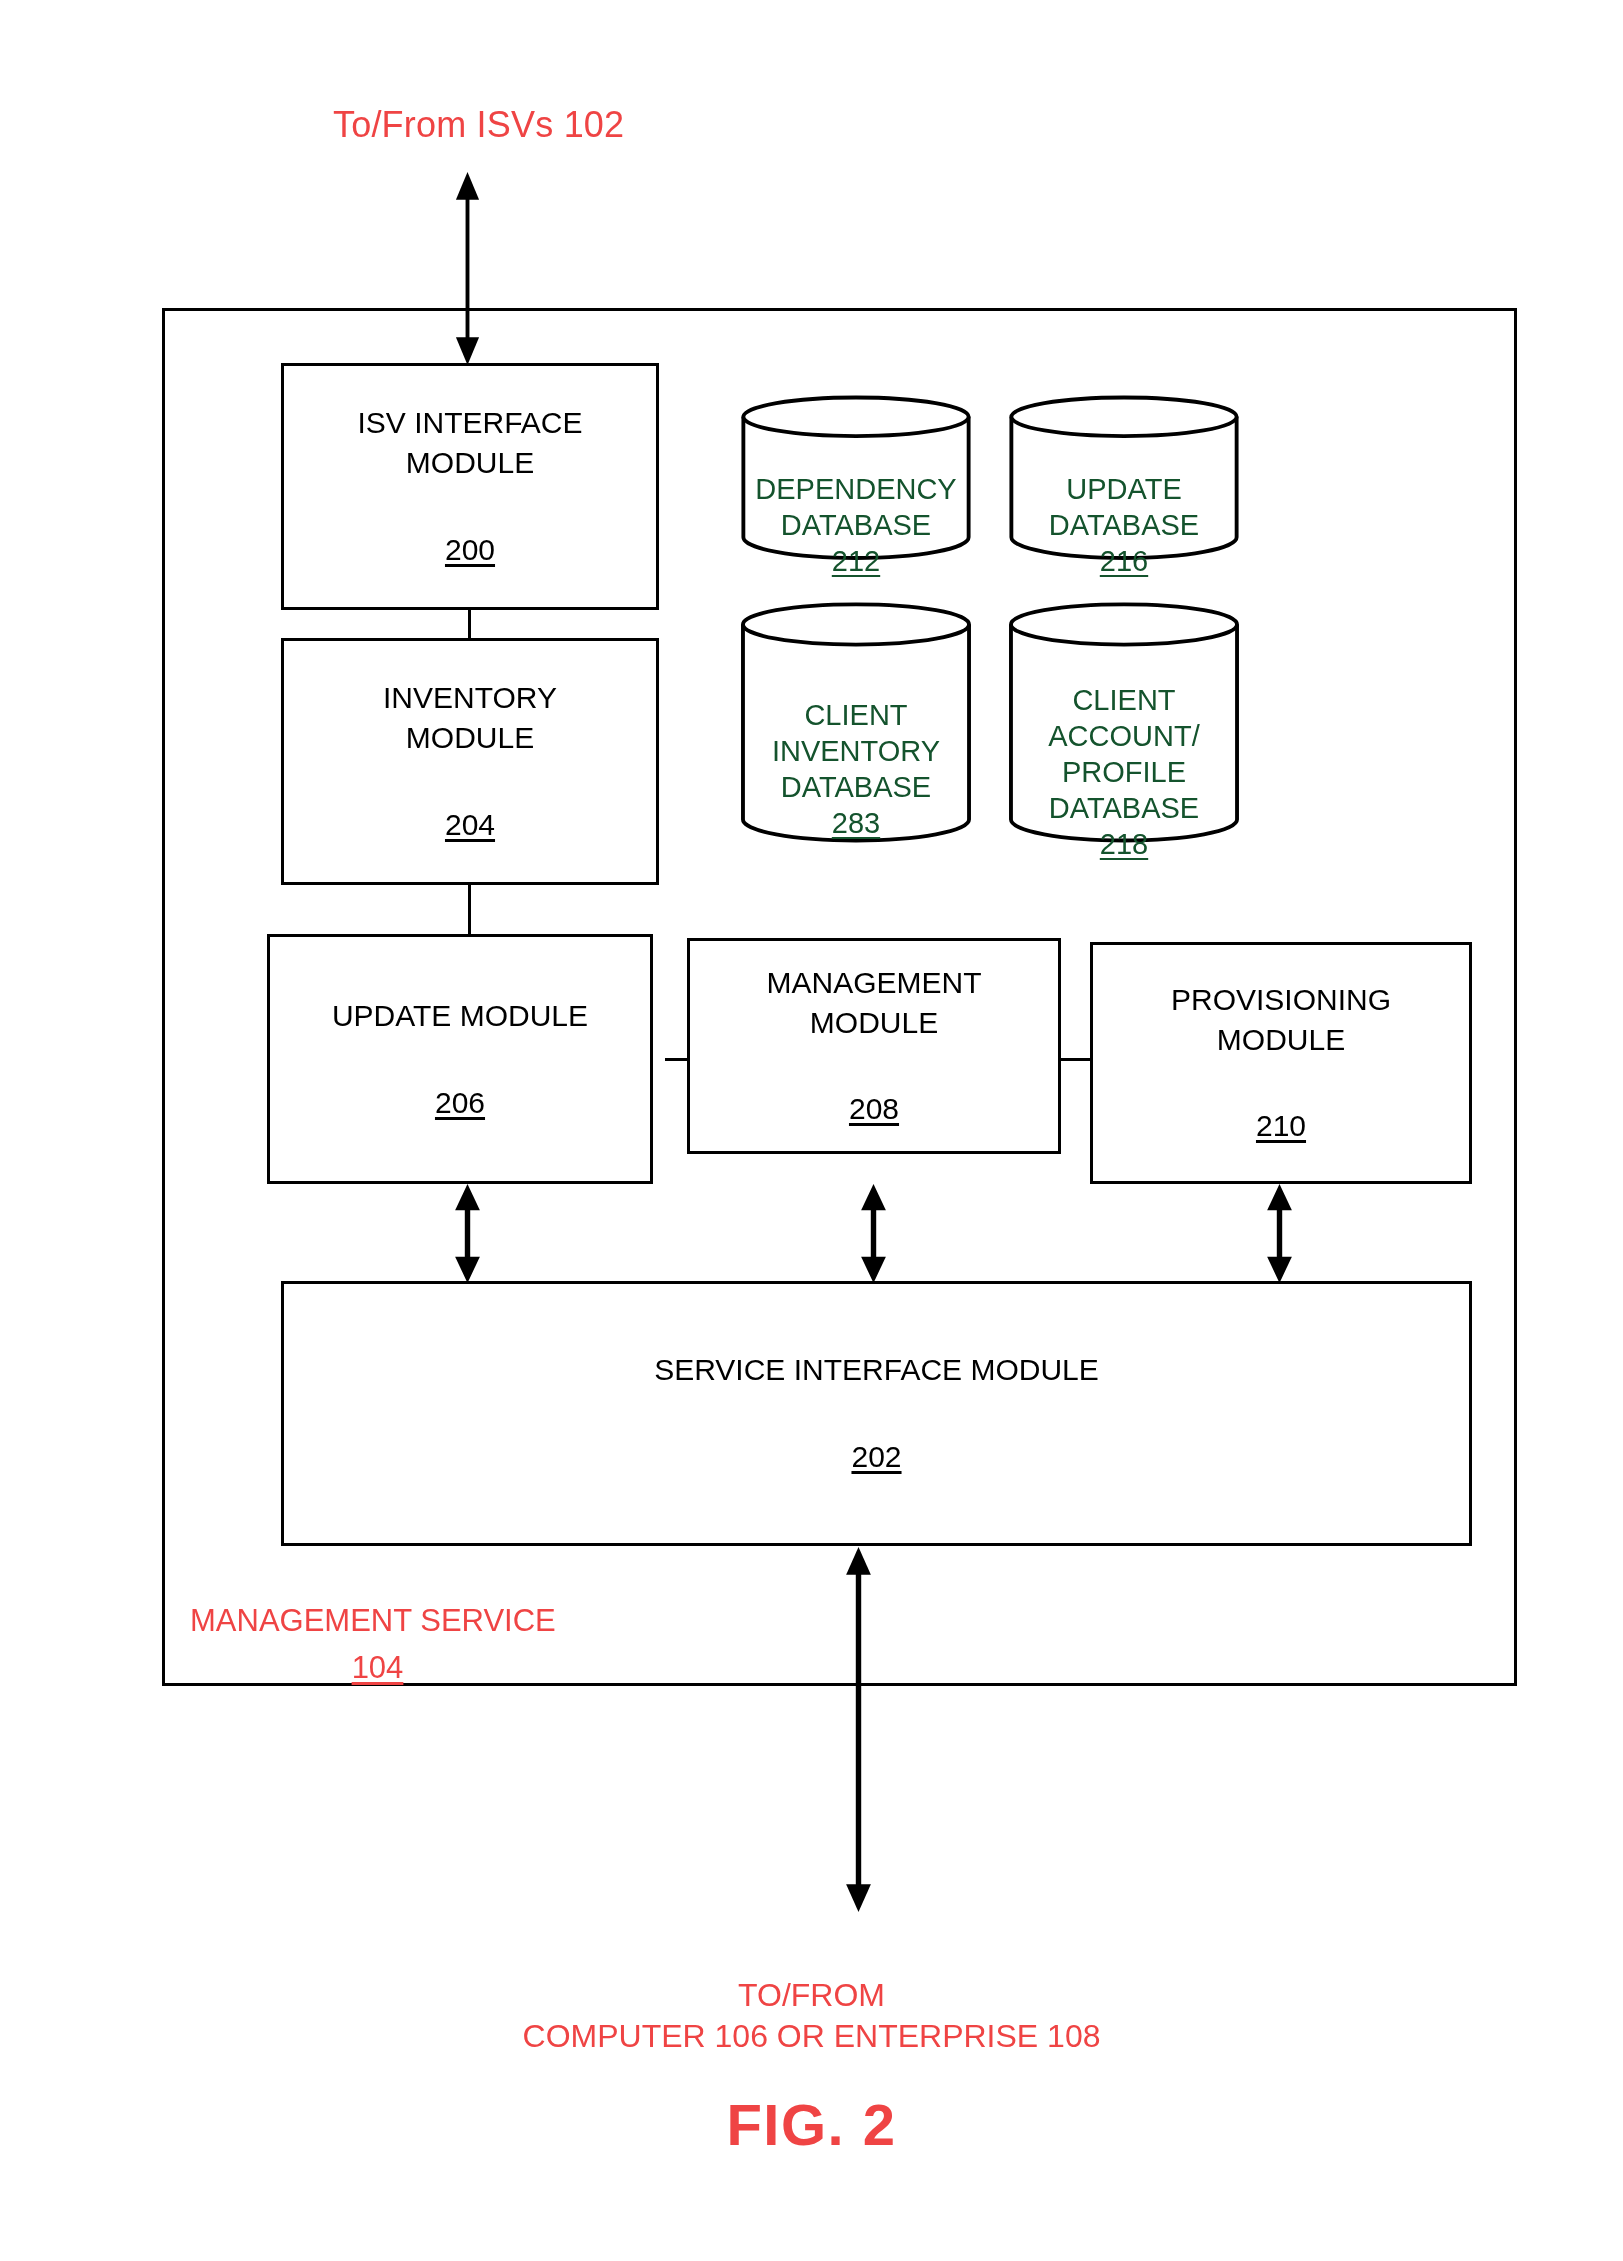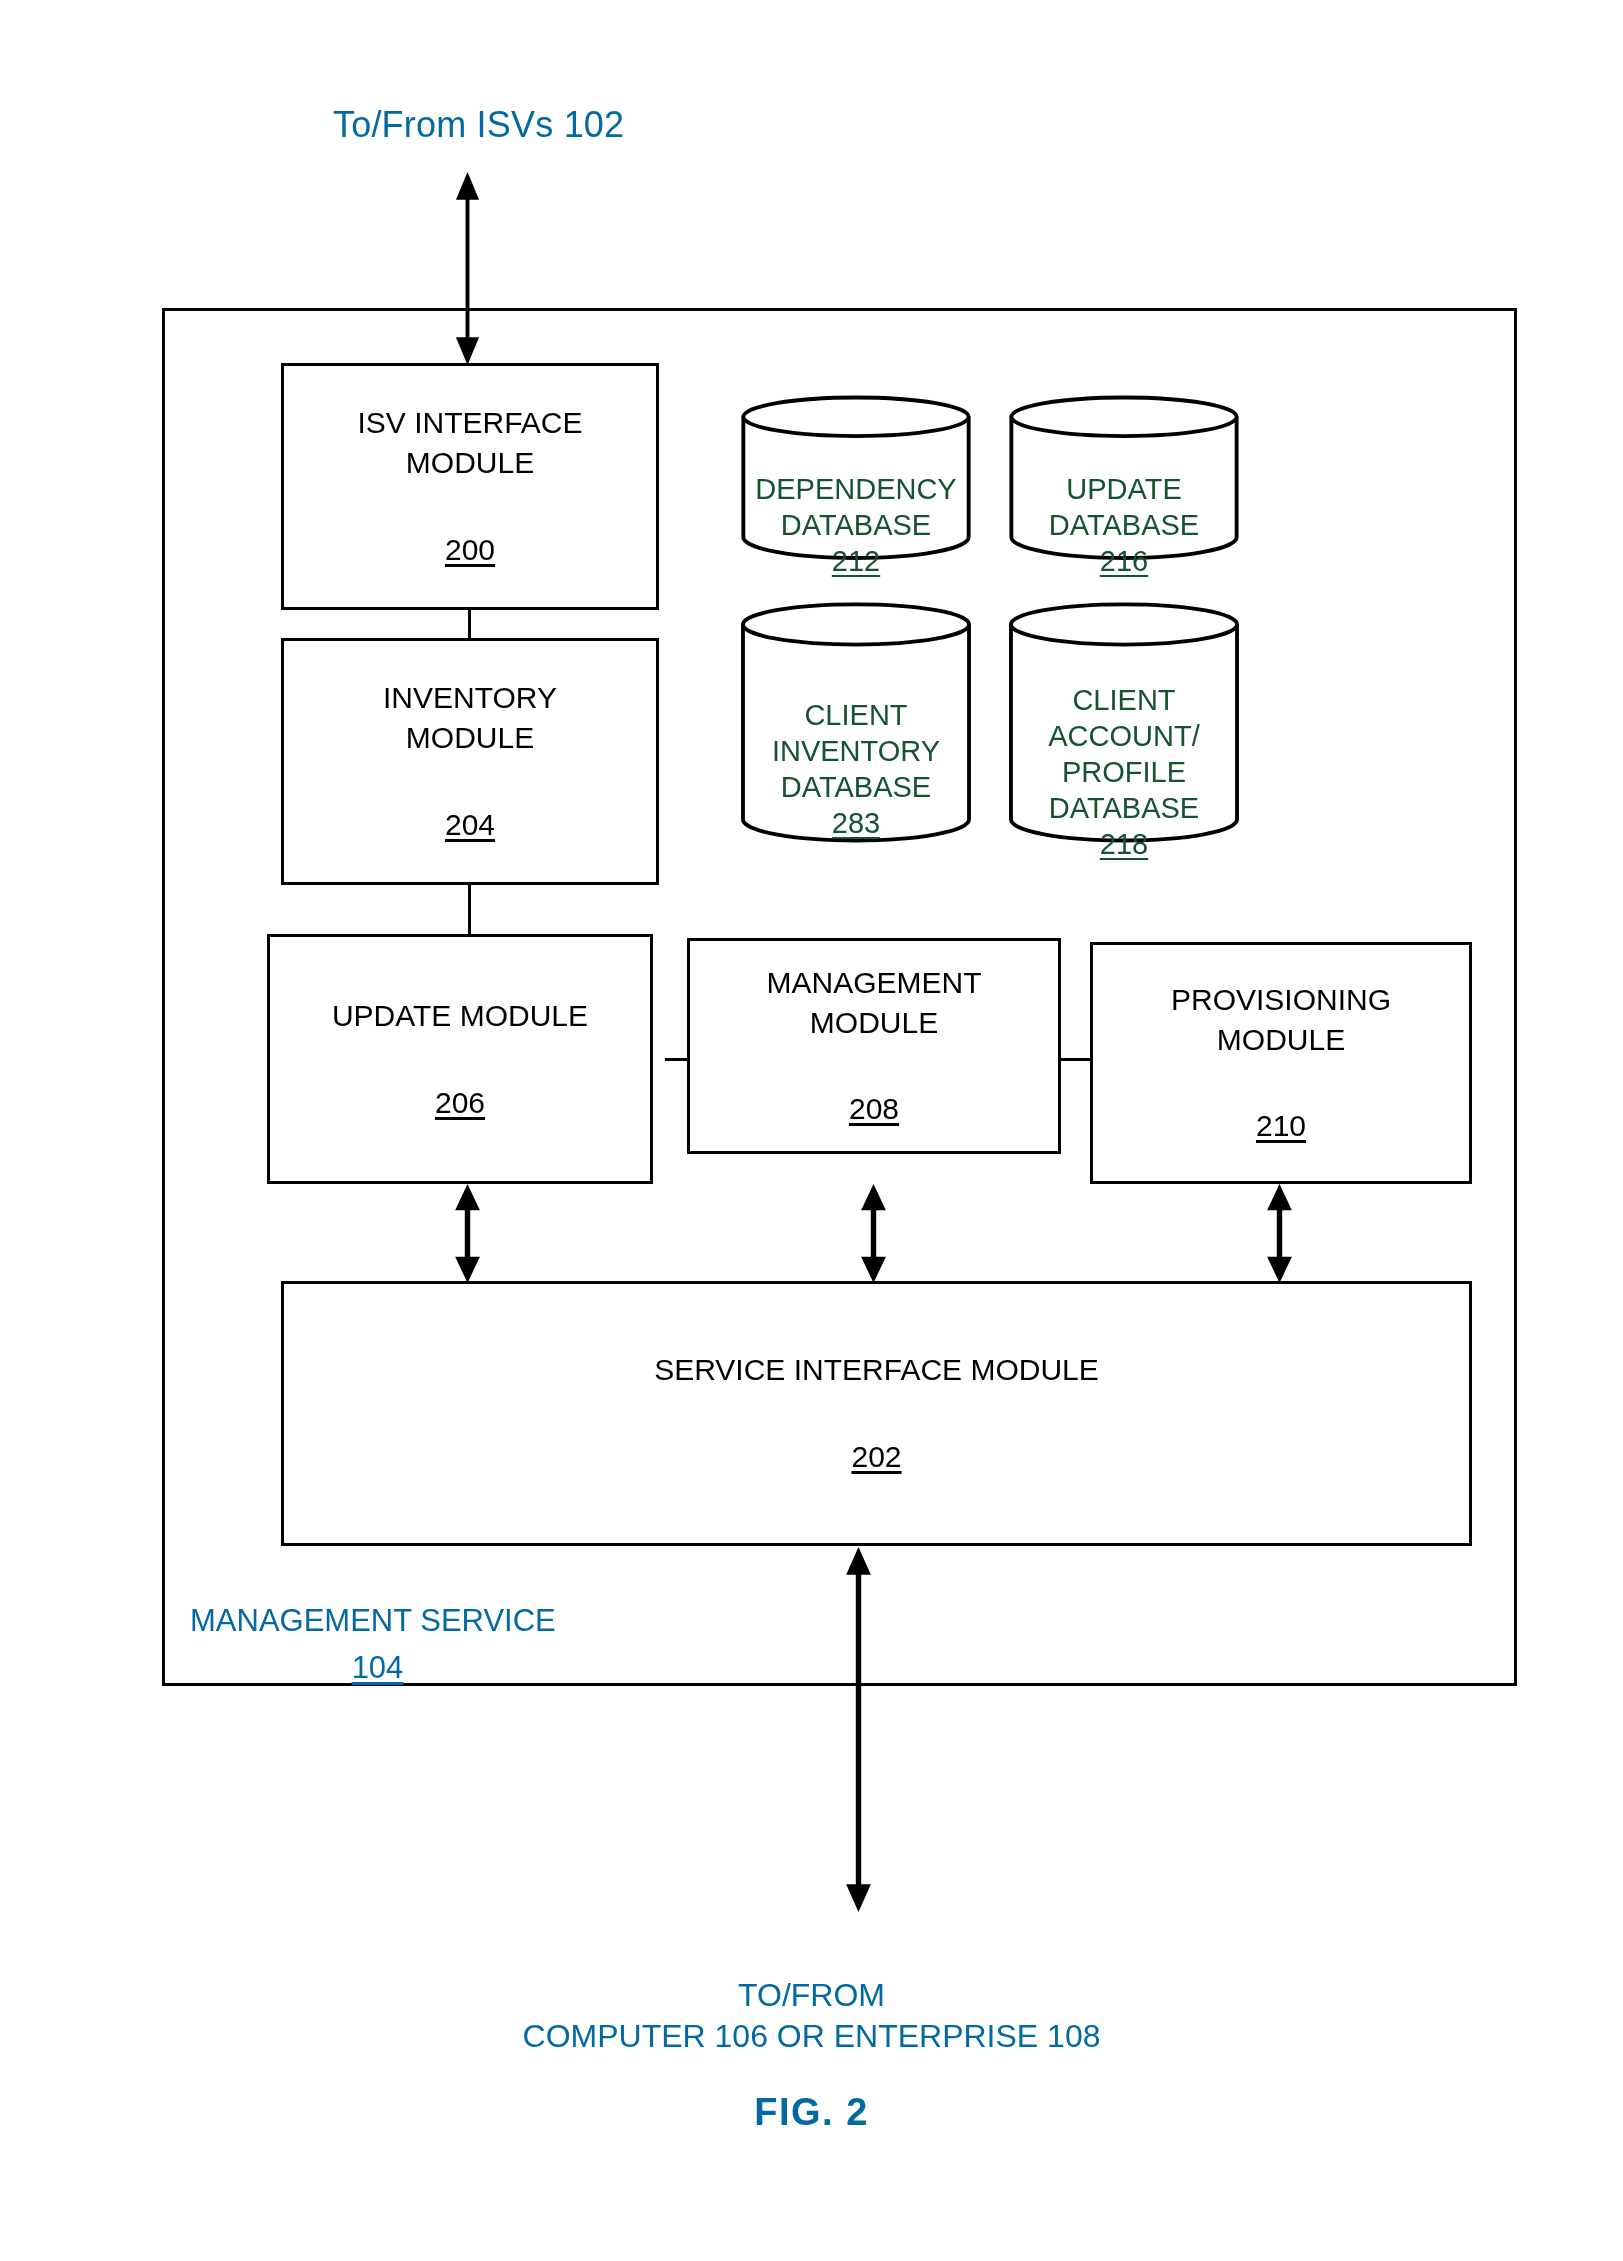--- a/index.html
+++ b/index.html
@@ -20,21 +20,21 @@
     overflow: hidden;
   }
 
   
   .abs { position: absolute; }
   .ctext {
     position: absolute;
     text-align: center;
     line-height: 1.27;
     white-space: pre-line;
-    color: #0369a1;
+    color: #ef4444;
   }
 
   
   #top-label {
     left: 0; top: 102px; width: 696px;
     font-size: 36px;
     text-align: left;
     padding-left: 333px;
     box-sizing: border-box;
     letter-spacing: 0.2px;
@@ -151,21 +151,21 @@
   #bottom-label {
     left: 309px; top: 1933px; width: 1005px;
     font-size: 32px; line-height: 1.3;
     text-align: center;
   }
   #bottom-label .bl2 { display: block; }
 
   #figure-caption {
     left: 0; top: 2088px; width: 1623px;
     text-align: center;
-    font-size: 38px;
+    font-size: 58px;
     font-weight: bold;
     letter-spacing: 1.5px;
   }
 </style>
 </head>
 <body>
 
 <div id="page">
 
   <div id="top-label" class="ctext">To/From ISVs 102</div>

